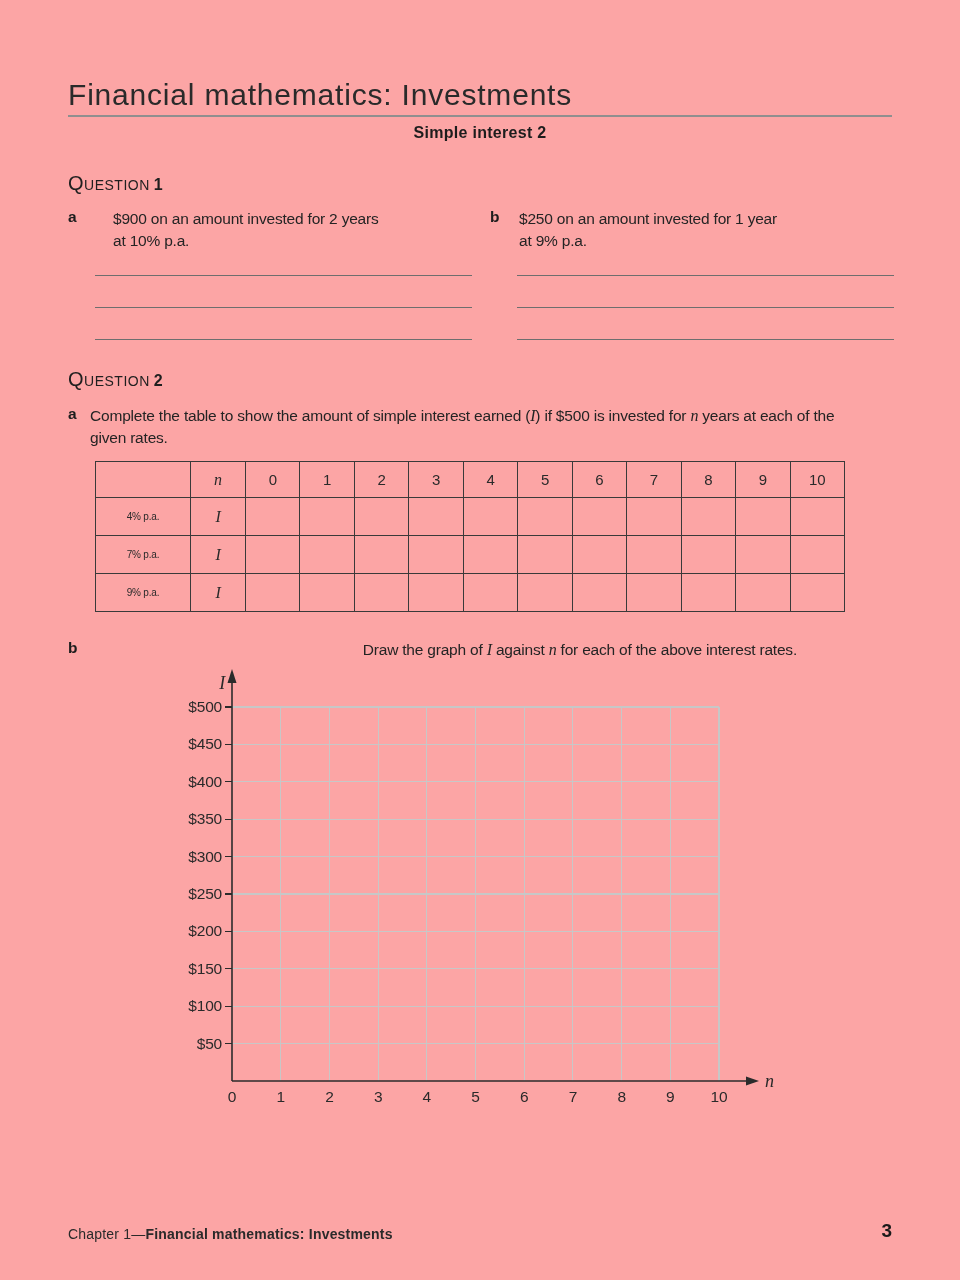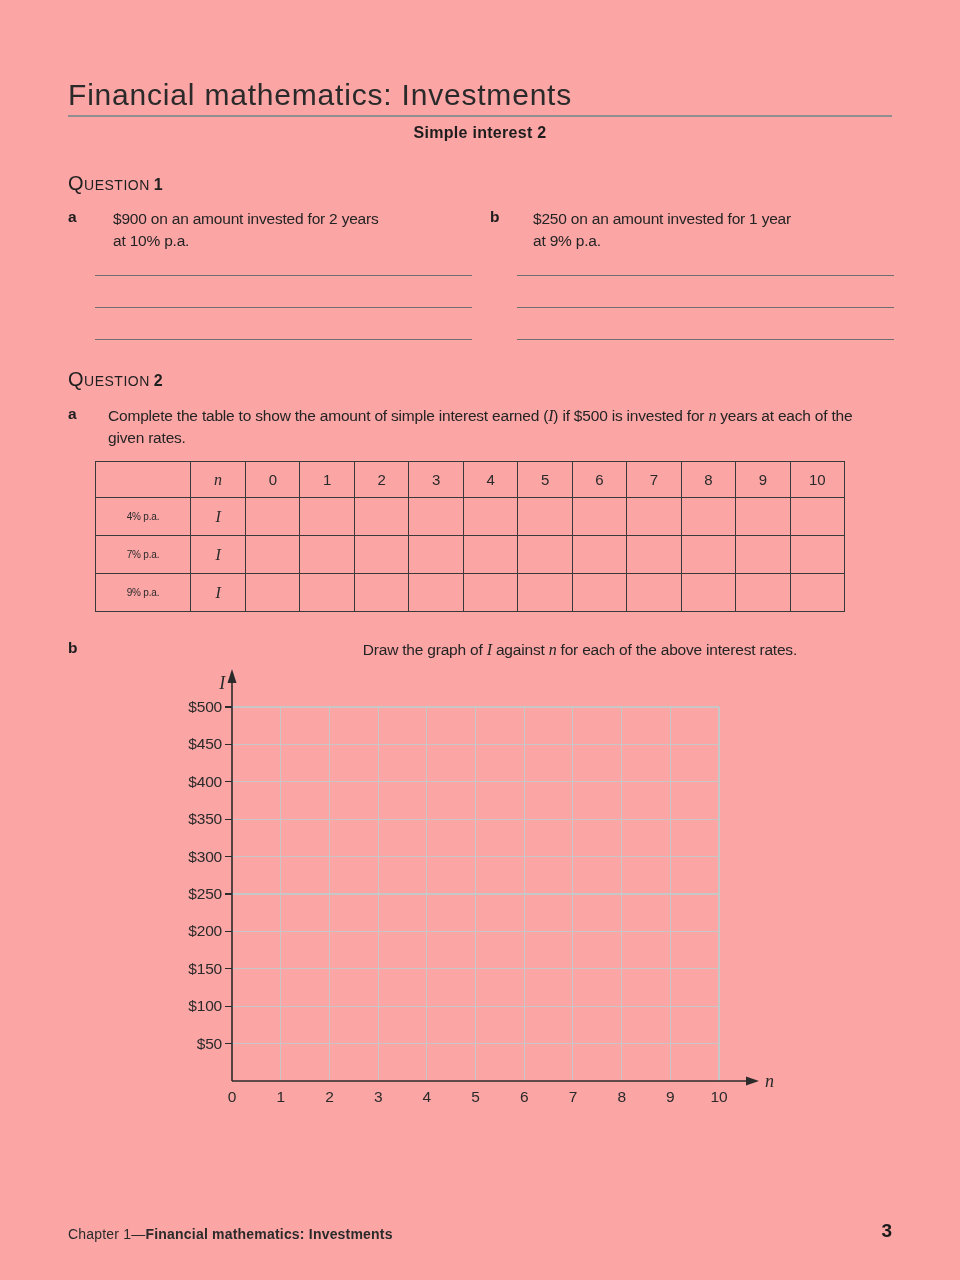--- a/index.html
+++ b/index.html
@@ -99,34 +99,34 @@
   <div class="item-letter" style="left:68px; top:208px;">a</div>
   <div class="item-text" style="left:97px; top:208px; width:390px;margin-left:16px;">
     <div>$900 on an amount invested for 2 years</div>
     <div>at 10% p.a.</div>
   </div>
   <div class="answer-line" style="left:95px; top:275px;"></div>
   <div class="answer-line" style="left:95px; top:307px;"></div>
   <div class="answer-line" style="left:95px; top:339px;"></div>
 
   <div class="item-letter" style="left:490px; top:208px;">b</div>
-  <div class="item-text" style="left:533px; top:208px; width:390px;">
+  <div class="item-text" style="left:519px; top:208px; width:390px;">
     <div>$250 on an amount invested for 1 year</div>
     <div>at 9% p.a.</div>
   </div>
   <div class="answer-line" style="left:517px; top:275px;"></div>
   <div class="answer-line" style="left:517px; top:307px;"></div>
   <div class="answer-line" style="left:517px; top:339px;"></div>
 
   <div class="q-label q2-head">
     <span class="qword">Question</span><span class="qnum">2</span>
   </div>
 
   <div class="item-letter" style="left:68px; top:405px;">a</div>
-  <div class="item-text" style="left:108px; top:405px; width:782px;"><span>Complete the table to show the amount of simple interest earned (</span><span class="math">I</span><span>) if $500 is invested for </span><span class="math">n</span><span> years at each of the given rates.</span></div>
+  <div class="item-text" style="left:90px; top:405px; width:782px;"><span>Complete the table to show the amount of simple interest earned (</span><span class="math">I</span><span>) if $500 is invested for </span><span class="math">n</span><span> years at each of the given rates.</span></div>
 
   <table class="rates-table">
     <colgroup>
       <col style="width:95px">
         <col style="width:55px">
       <col>
         <col>
         <col>
         <col>
         <col>

